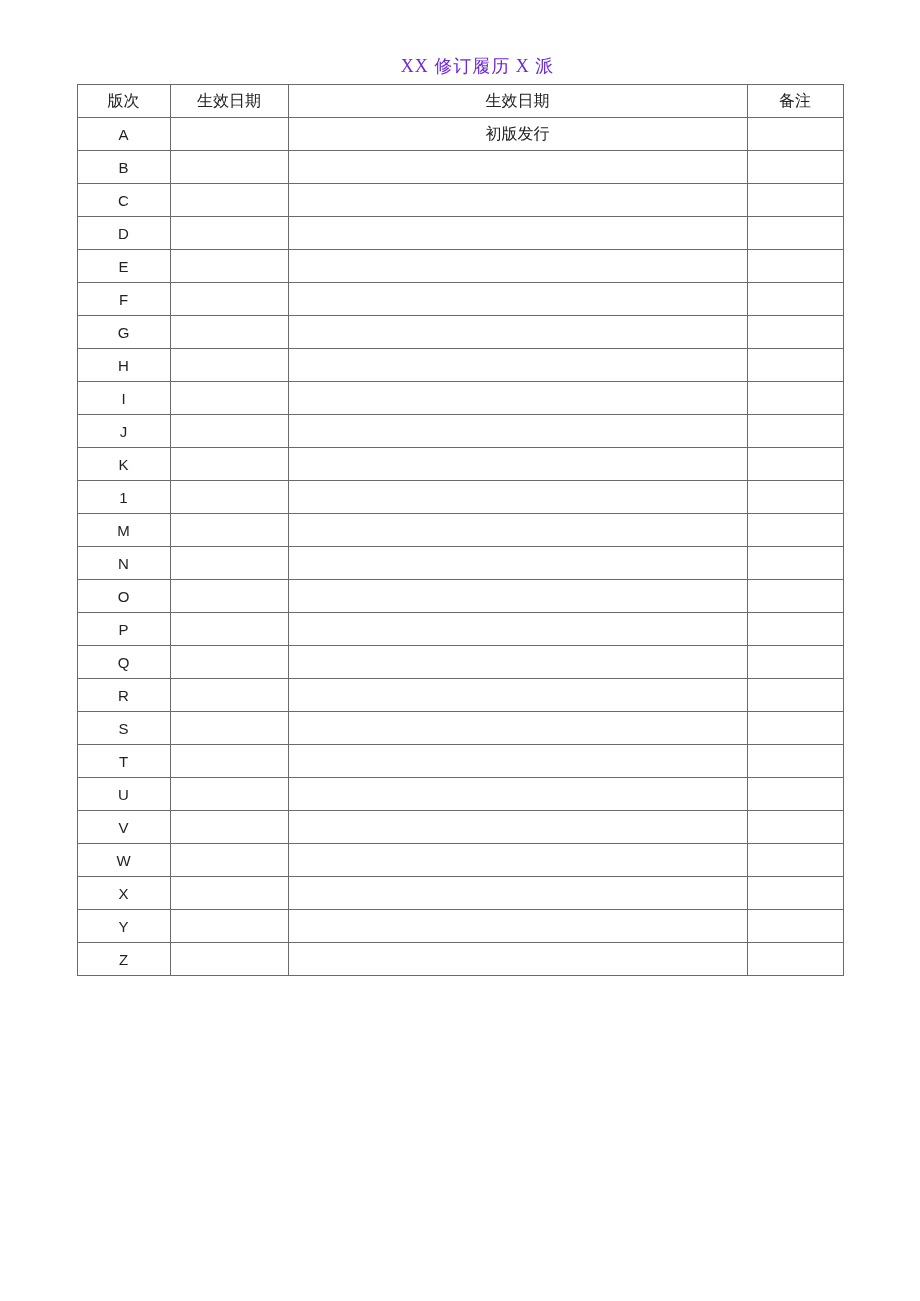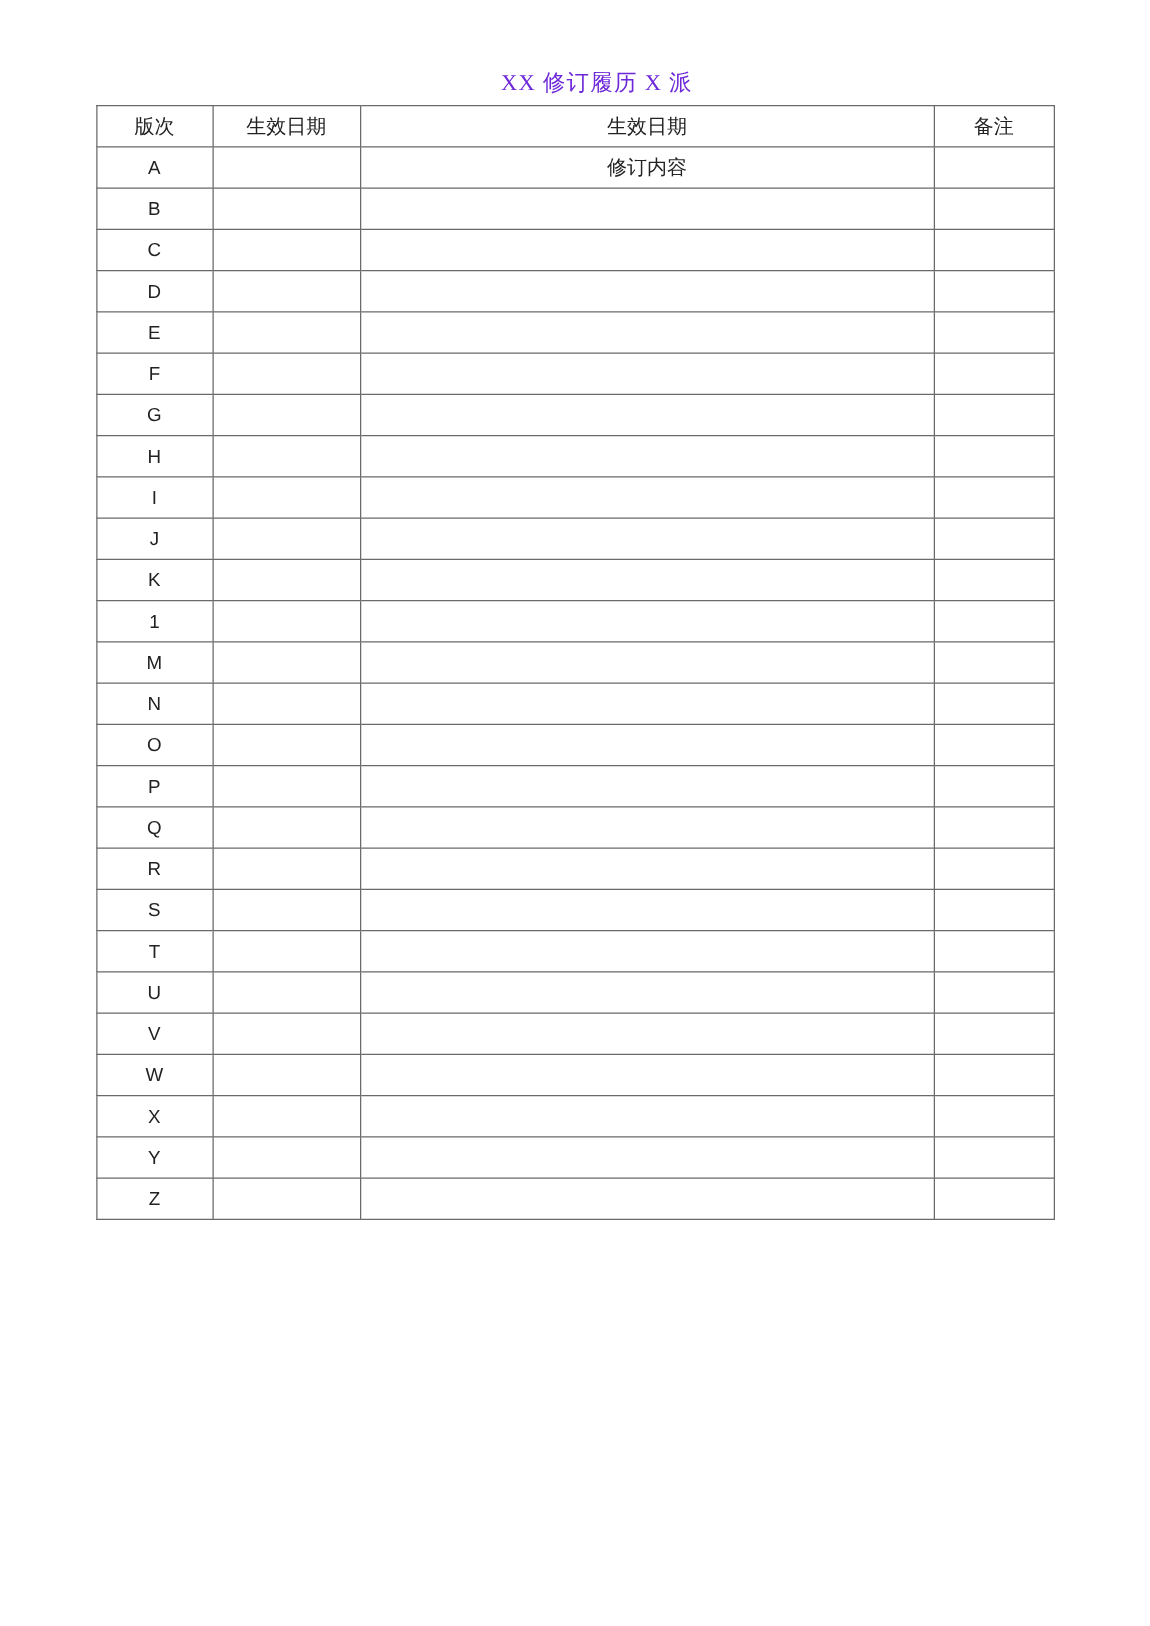--- a/index.html
+++ b/index.html
@@ -64,21 +64,21 @@
         <th>版次</th>
         <th>生效日期</th>
         <th>生效日期</th>
         <th>备注</th>
       </tr>
     </thead>
     <tbody id="rows-body">
     <tr>
           <td class="alpha">A</td>
           <td></td>
-          <td>修订内容</td>
+          <td>初版发行</td>
           <td></td>
         </tr>
         <tr>
           <td class="alpha">B</td>
           <td></td>
           <td></td>
           <td></td>
         </tr>
         <tr>
           <td class="alpha">C</td>

